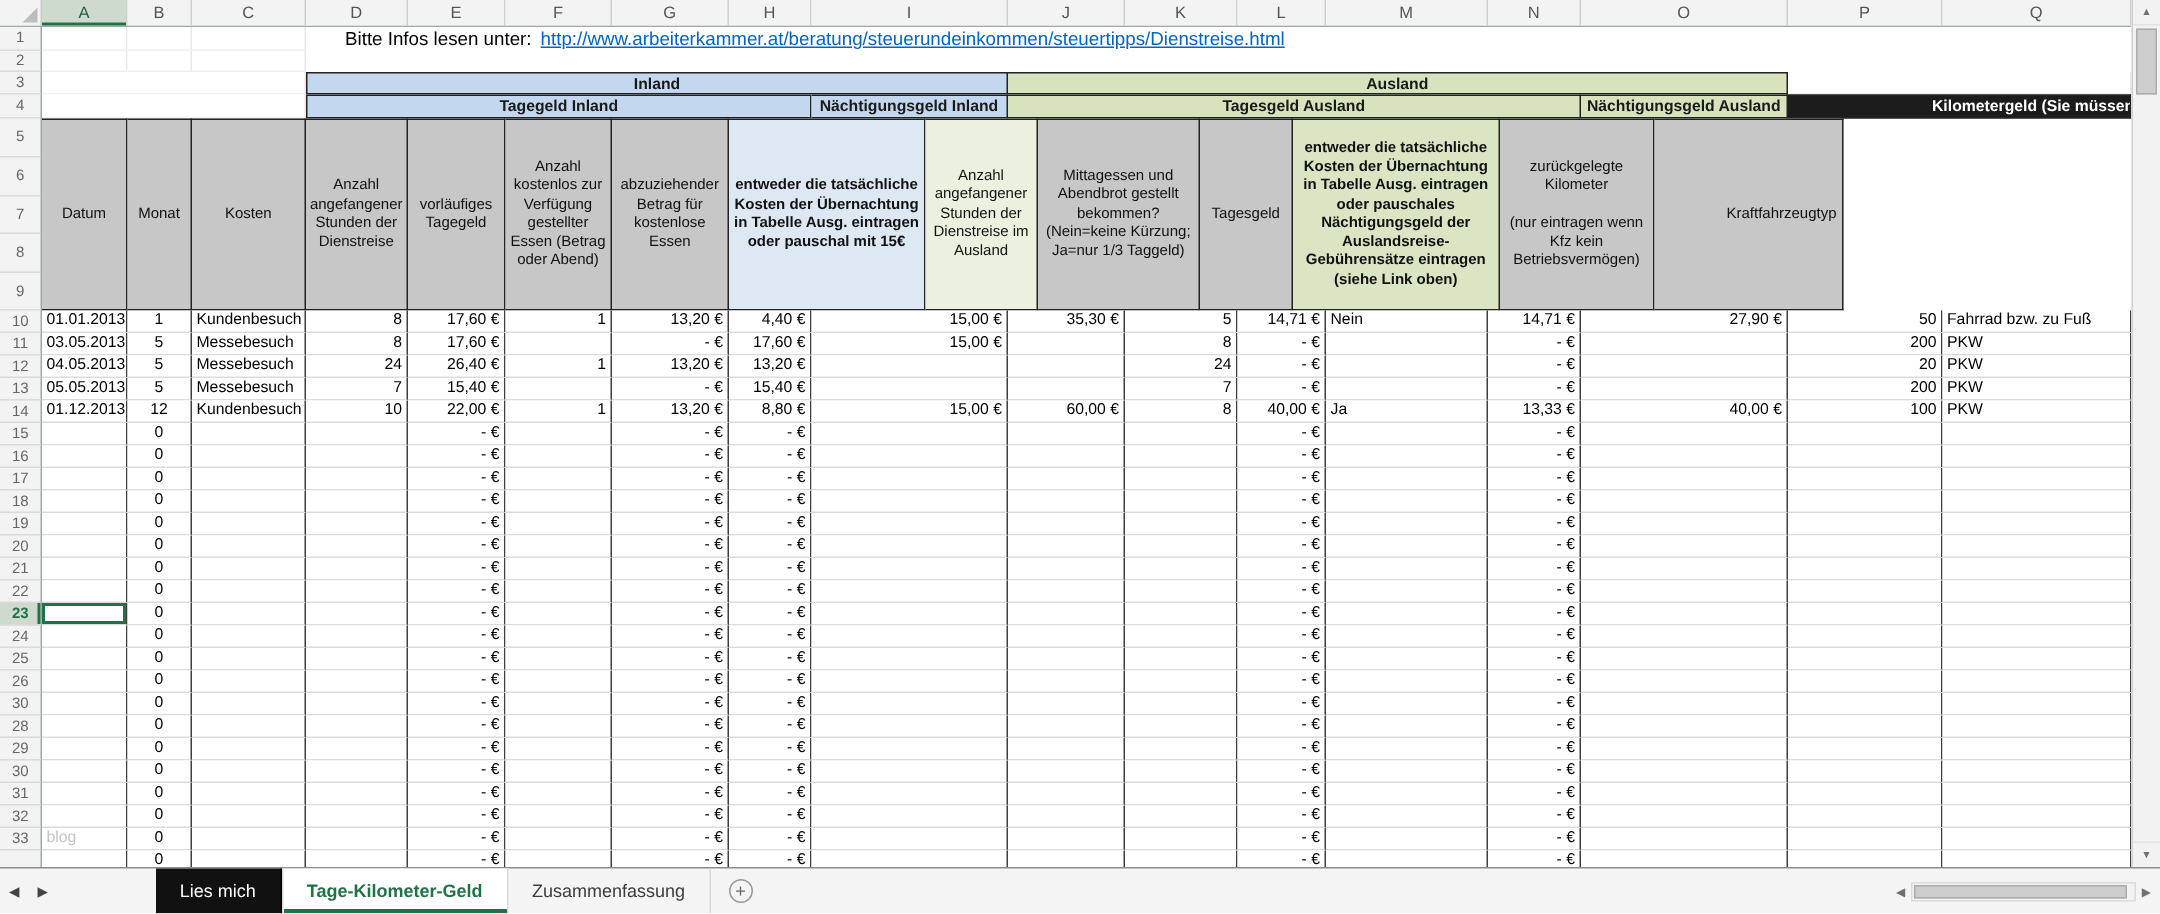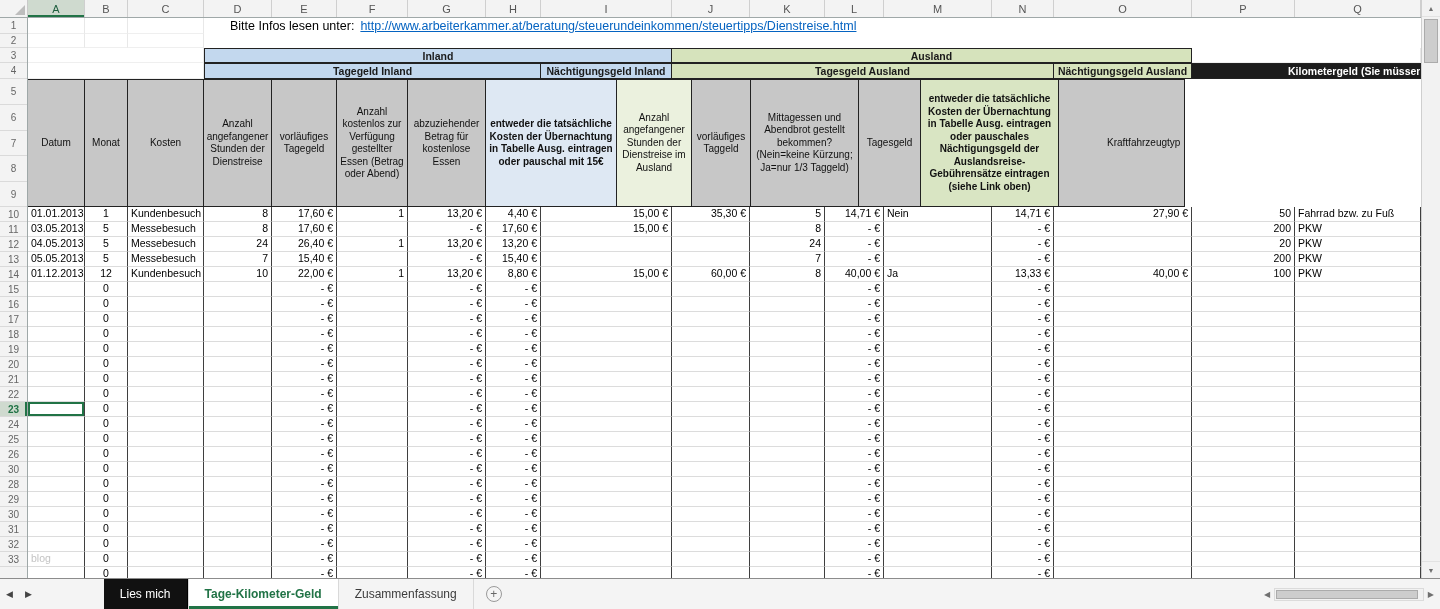--- a/index.html
+++ b/index.html
@@ -201,24 +201,26 @@
         <div class="hdrblock">
           <div class="hc gray" style="width:57px">Datum</div>
           <div class="hc gray" style="width:43px">Monat</div>
           <div class="hc gray" style="width:76px">Kosten</div>
           <div class="hc gray" style="width:68px">Anzahl angefangener Stunden der Dienstreise</div>
           <div class="hc gray" style="width:65px">vorläufiges Tagegeld</div>
           <div class="hc gray" style="width:71px">Anzahl kostenlos zur Verfügung gestellter Essen (Betrag oder Abend)</div>
           <div class="hc gray" style="width:78px">abzuziehender Betrag für kostenlose Essen</div>
           <div class="hc blue" style="width:131px">entweder die tatsächliche Kosten der Übernachtung in Tabelle Ausg. eintragen oder pauschal mit 15€</div>
           <div class="hc lgreen" style="width:75px">Anzahl angefangener Stunden der Dienstreise im Ausland</div>
-          <div class="hc gray" style="width:59px">vorläufiges Taggeld</div>
           <div class="hc gray" style="width:108px">Mittagessen und Abendbrot gestellt bekommen? (Nein=keine Kürzung; Ja=nur 1/3 Taggeld)</div>
           <div class="hc gray" style="width:62px">Tagesgeld</div>
           <div class="hc green" style="width:138px">entweder die tatsächliche Kosten der Übernachtung in Tabelle Ausg. eintragen oder pauschales Nächtigungsgeld der Auslandsreise-Gebührensätze eintragen (siehe Link oben)</div>
+          <div class="hc gray preline" style="width:103px">zurückgelegte Kilometer
+
+(nur eintragen wenn Kfz kein Betriebsvermögen)</div>
           <div class="hc gray qcell" style="width:126px">Kraftfahrzeugtyp</div>
         </div>
 
         <div>
             <div class="drow">
               <div class="dcell al" style="width: 57px;">01.01.2013</div>
               <div class="dcell ac" style="width: 43px;">1</div>
               <div class="dcell al" style="width: 76px;">Kundenbesuch</div>
               <div class="dcell ar" style="width: 68px;">8</div>
               <div class="dcell ar" style="width: 65px;">17,60 €</div>

